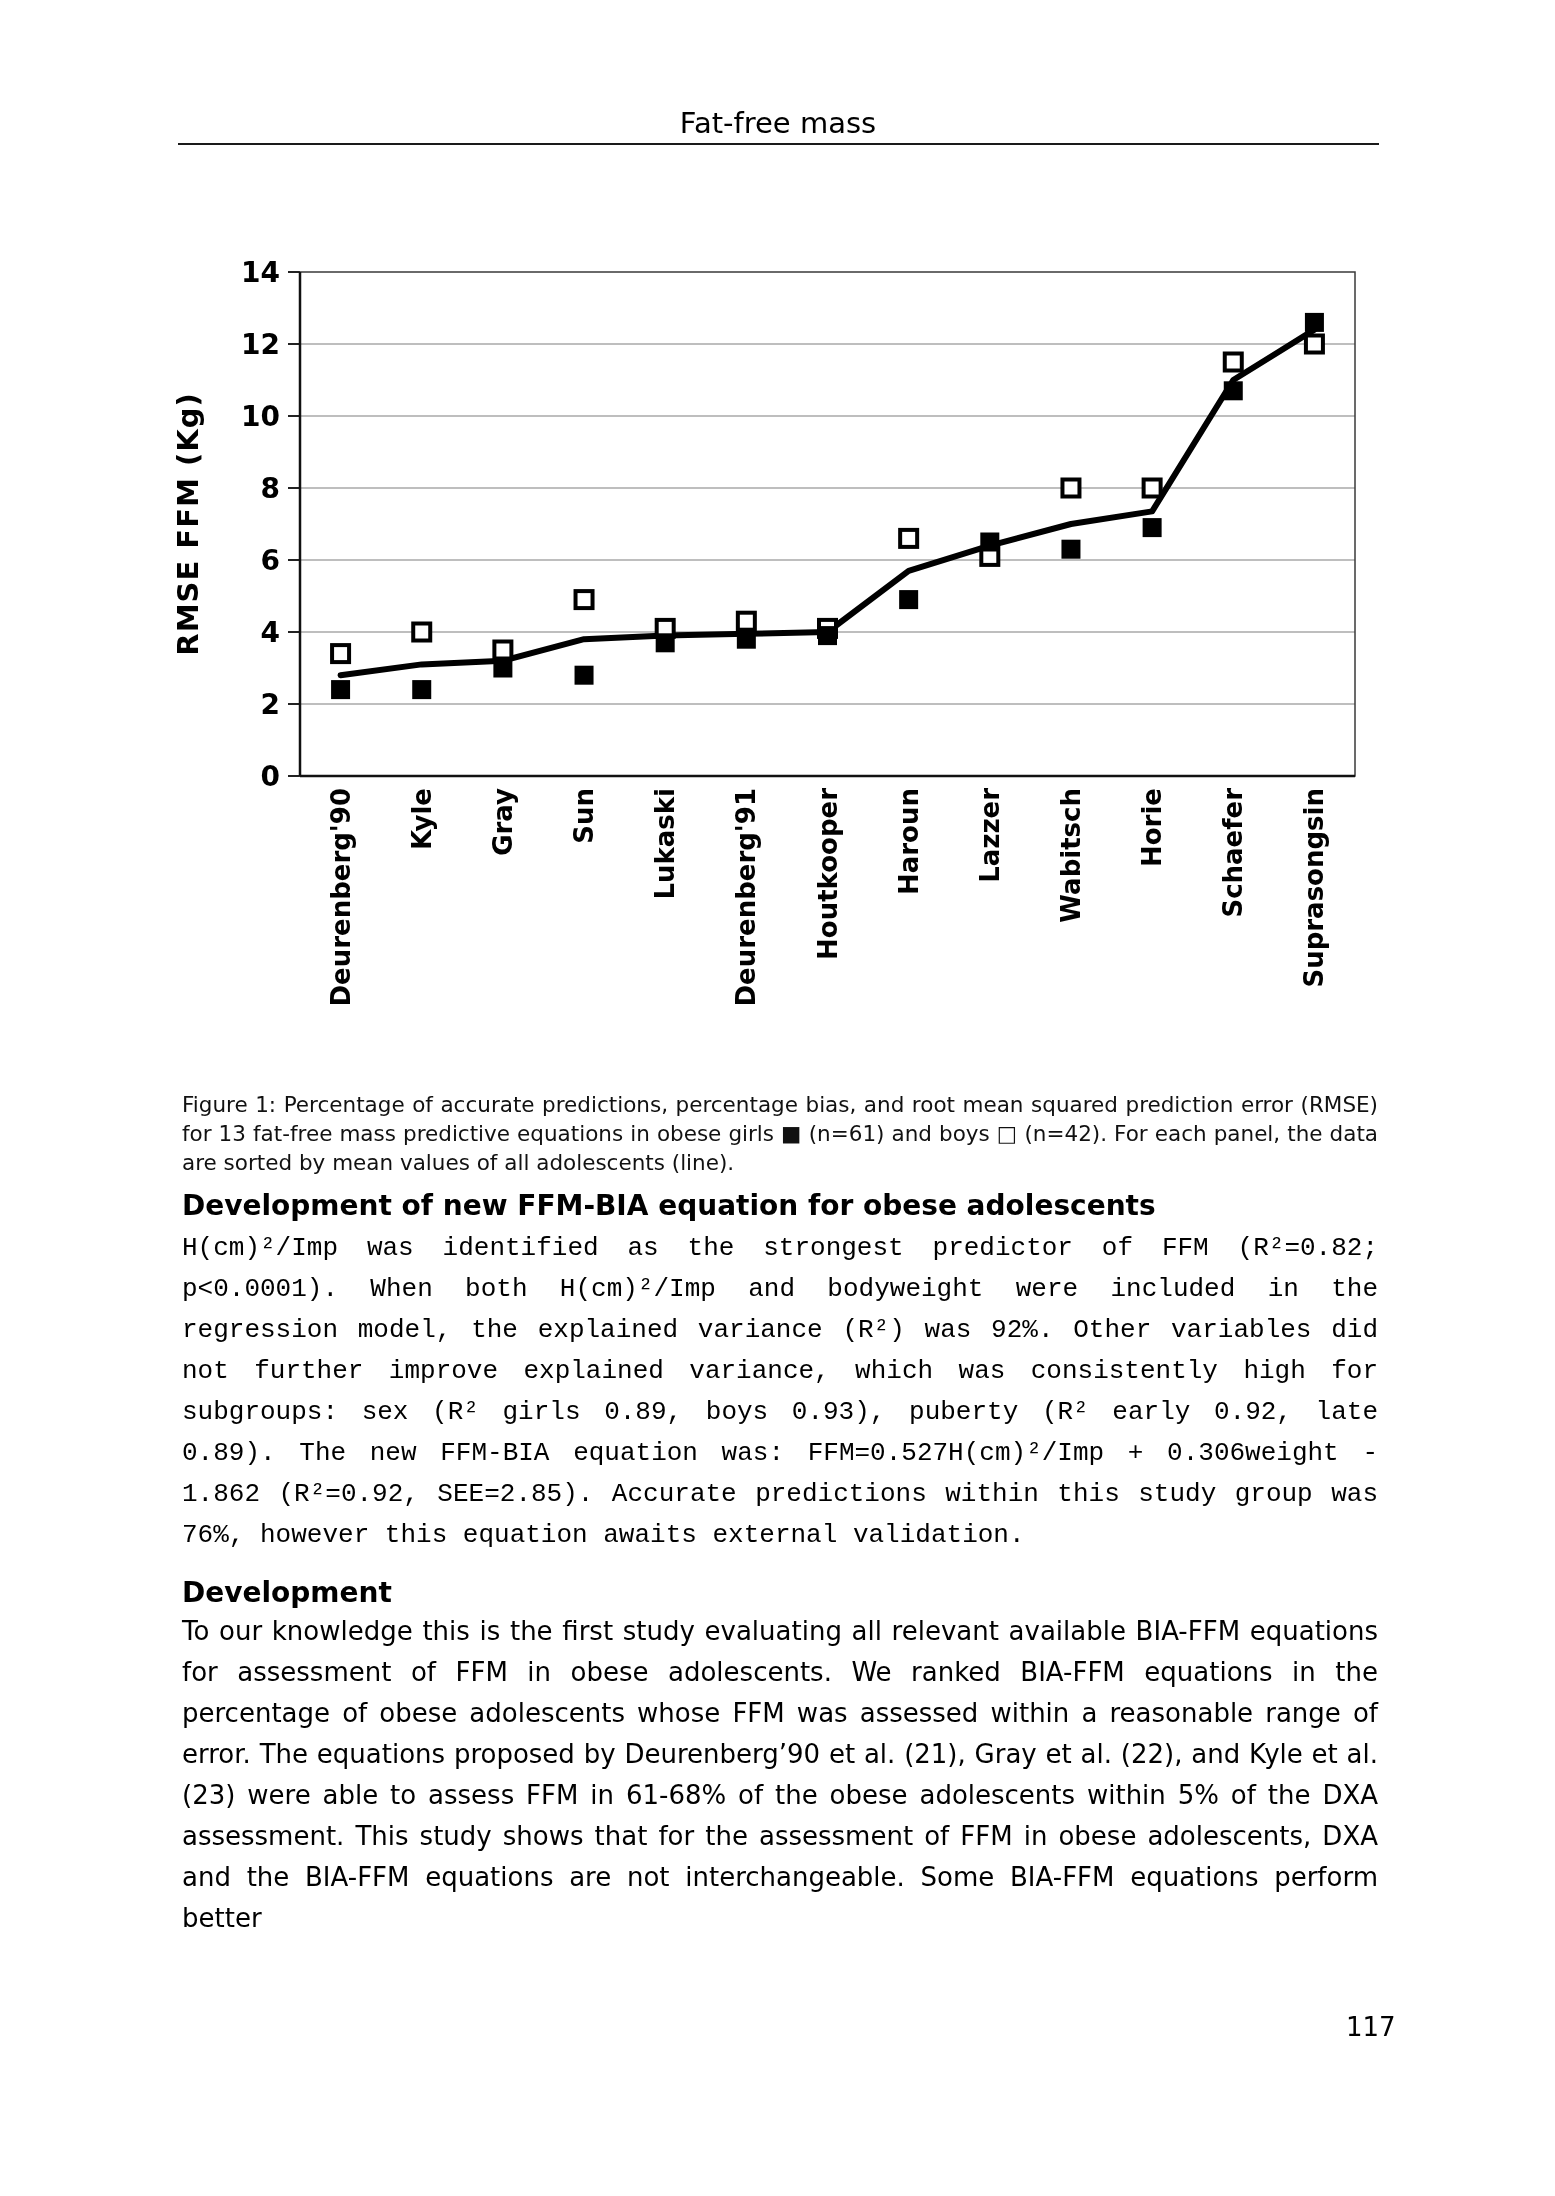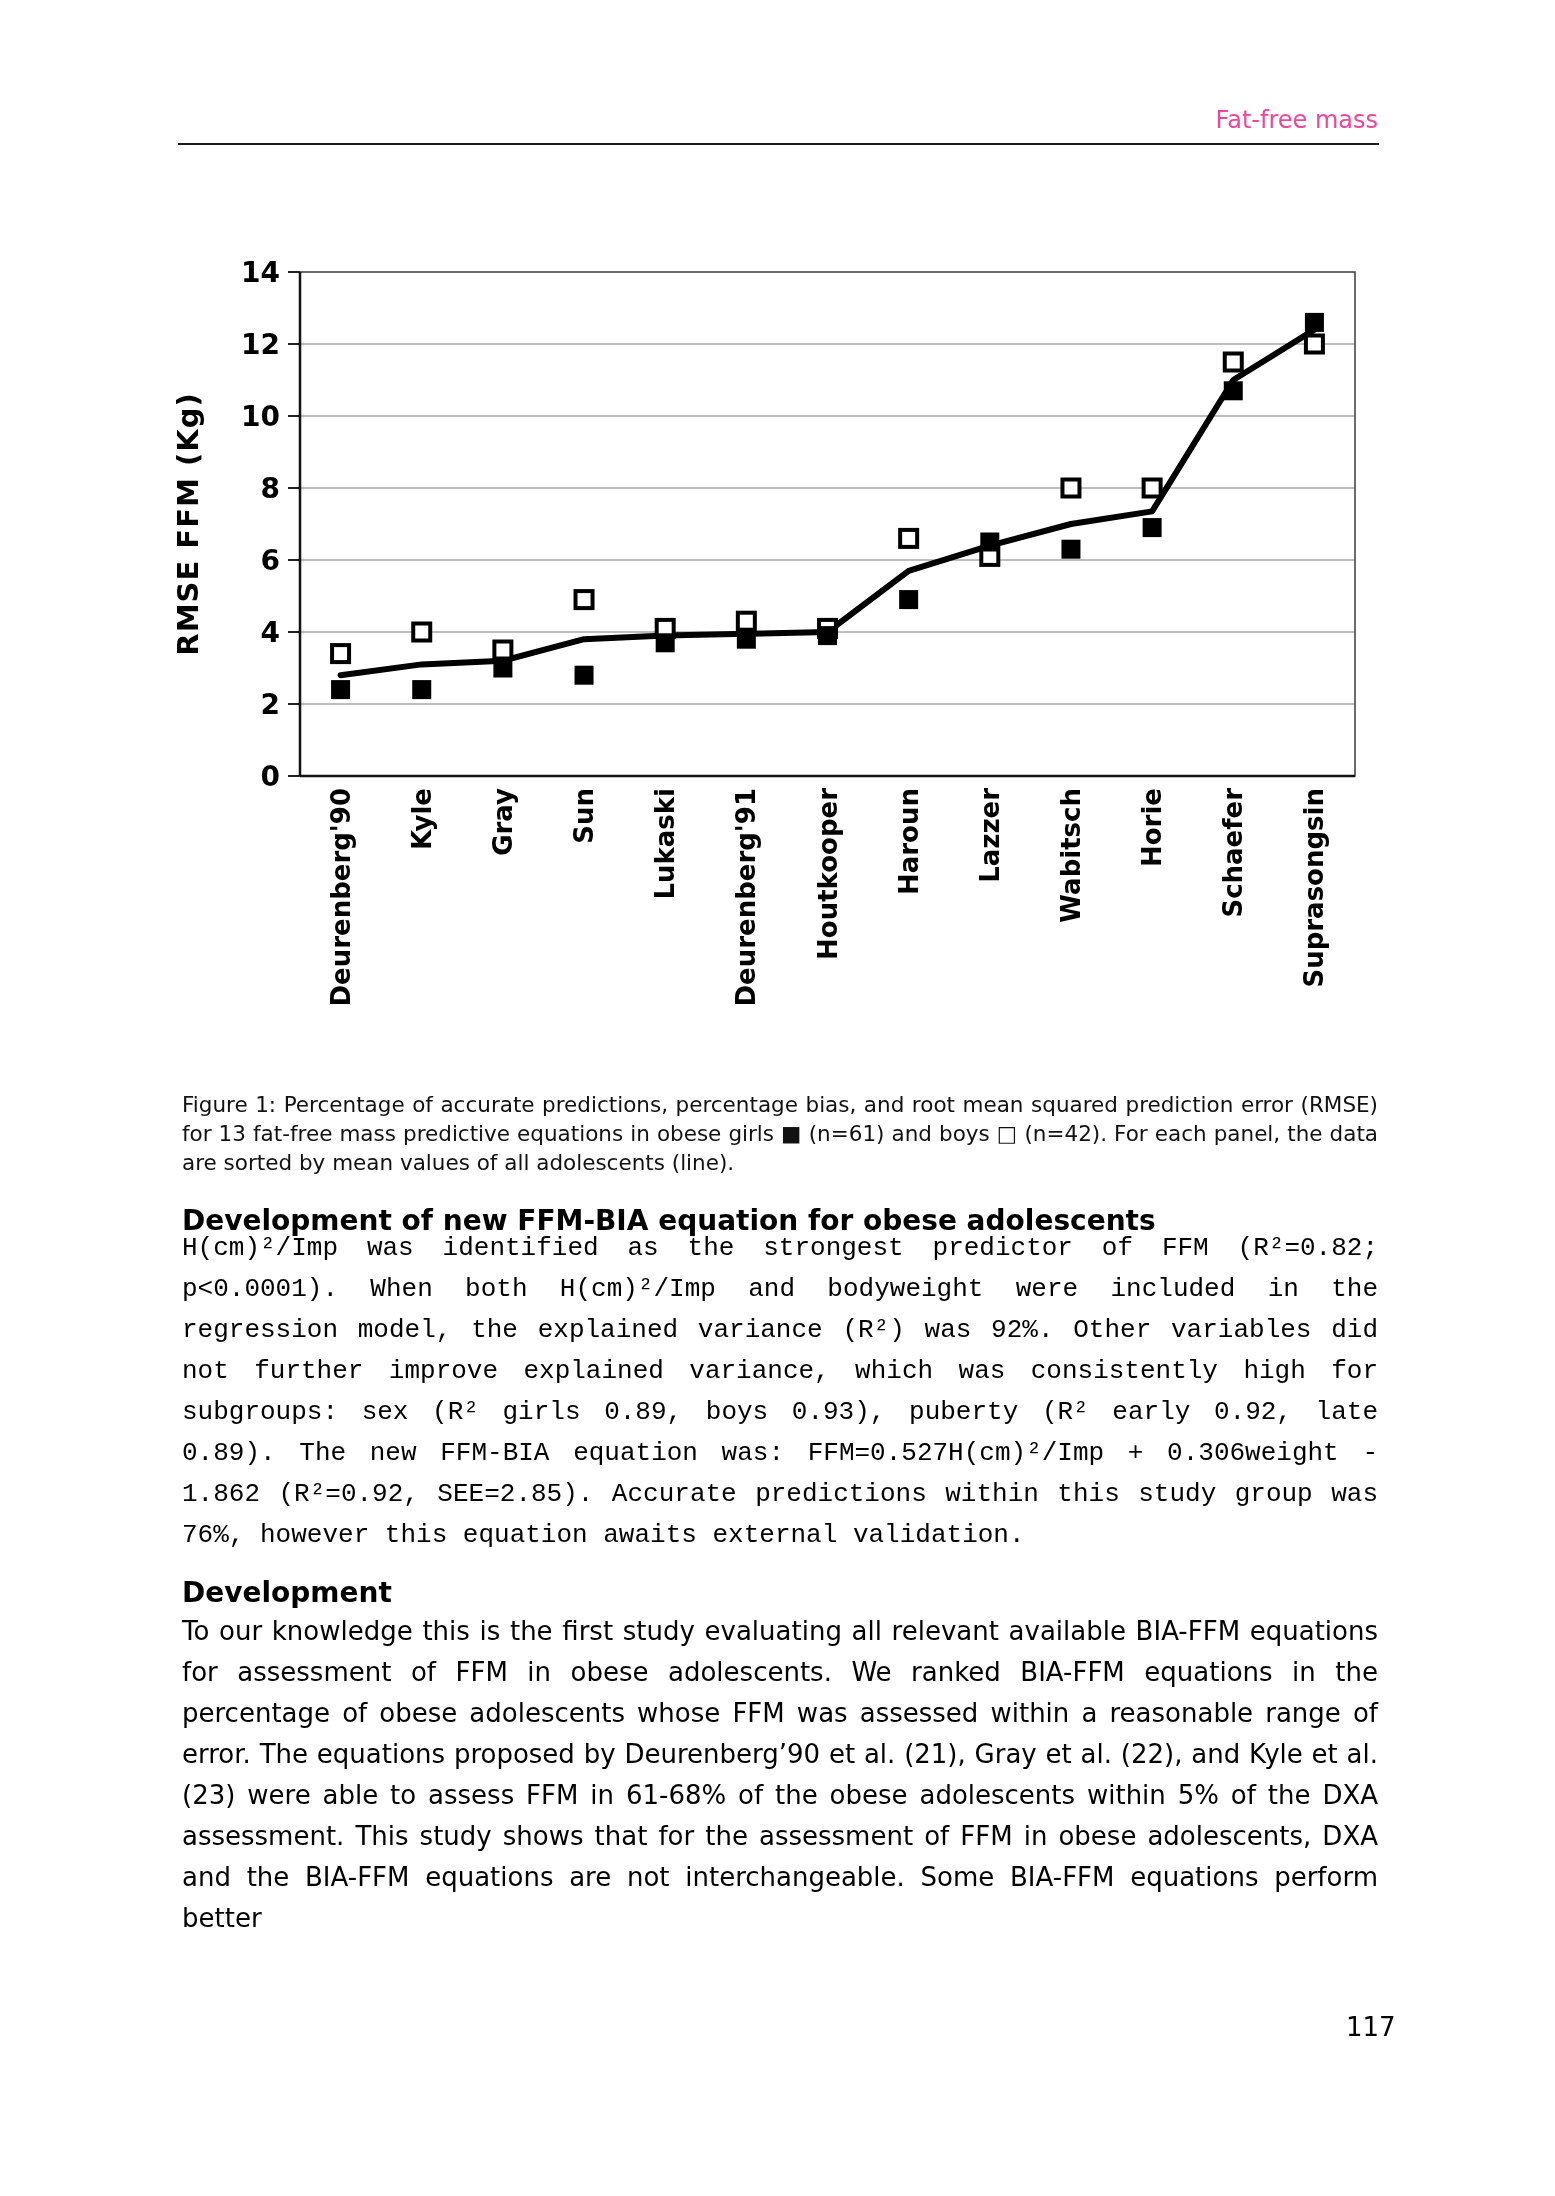--- a/index.html
+++ b/index.html
@@ -6,21 +6,21 @@
   body {
     width: 1555px; height: 2196px;
     background: #ffffff;
     position: relative;
     font-family: "DejaVu Sans", sans-serif;
     color: #000;
     overflow: hidden;
   }
   .header-title {
     position: absolute; top: 106px; left: 178px; width: 1200px;
-    text-align: right; font-size: 24px; color: #ec4899;
+    text-align: center; font-size: 29px; color: #000000;
   }
   .header-rule {
     position: absolute; top: 143px; left: 178px; width: 1201px; height: 2px;
     background: #1a1a1a;
   }
   #chart {
     position: absolute; left: 140px; top: 230px; width: 1260px; height: 810px;
   }
   #chart text { font-family: "DejaVu Sans", sans-serif; fill: #000; }
   #chart .ytick  { font-size: 28px; font-weight: bold; }
@@ -31,21 +31,21 @@
     font-size: 21.5px; line-height: 29px; text-align: justify; color: #111; margin-top: 44px;
   }
   .sec-heading {
     position: absolute; left: 182px; width: 1196px;
     font-size: 28px; font-weight: bold; line-height: 42px;
   }
   .sec-body {
     position: absolute; left: 182px; width: 1196px;
     font-size: 26px; line-height: 41px; text-align: justify;
   }
-  #heading-1 { top: 1185px; margin-top: 15px; }
+  #heading-1 { top: 1185px; }
   #body-1    { top: 1228px; font-family: Liberation Mono, monospace; }
   #heading-2 { top: 1572px; }
   #body-2    { top: 1611px; }
   .page-number {
     position: absolute; top: 2012px; left: 1318px; font-size: 26px; margin-left: 28px;
   }
 </style>
 </head>
 <body>
 

